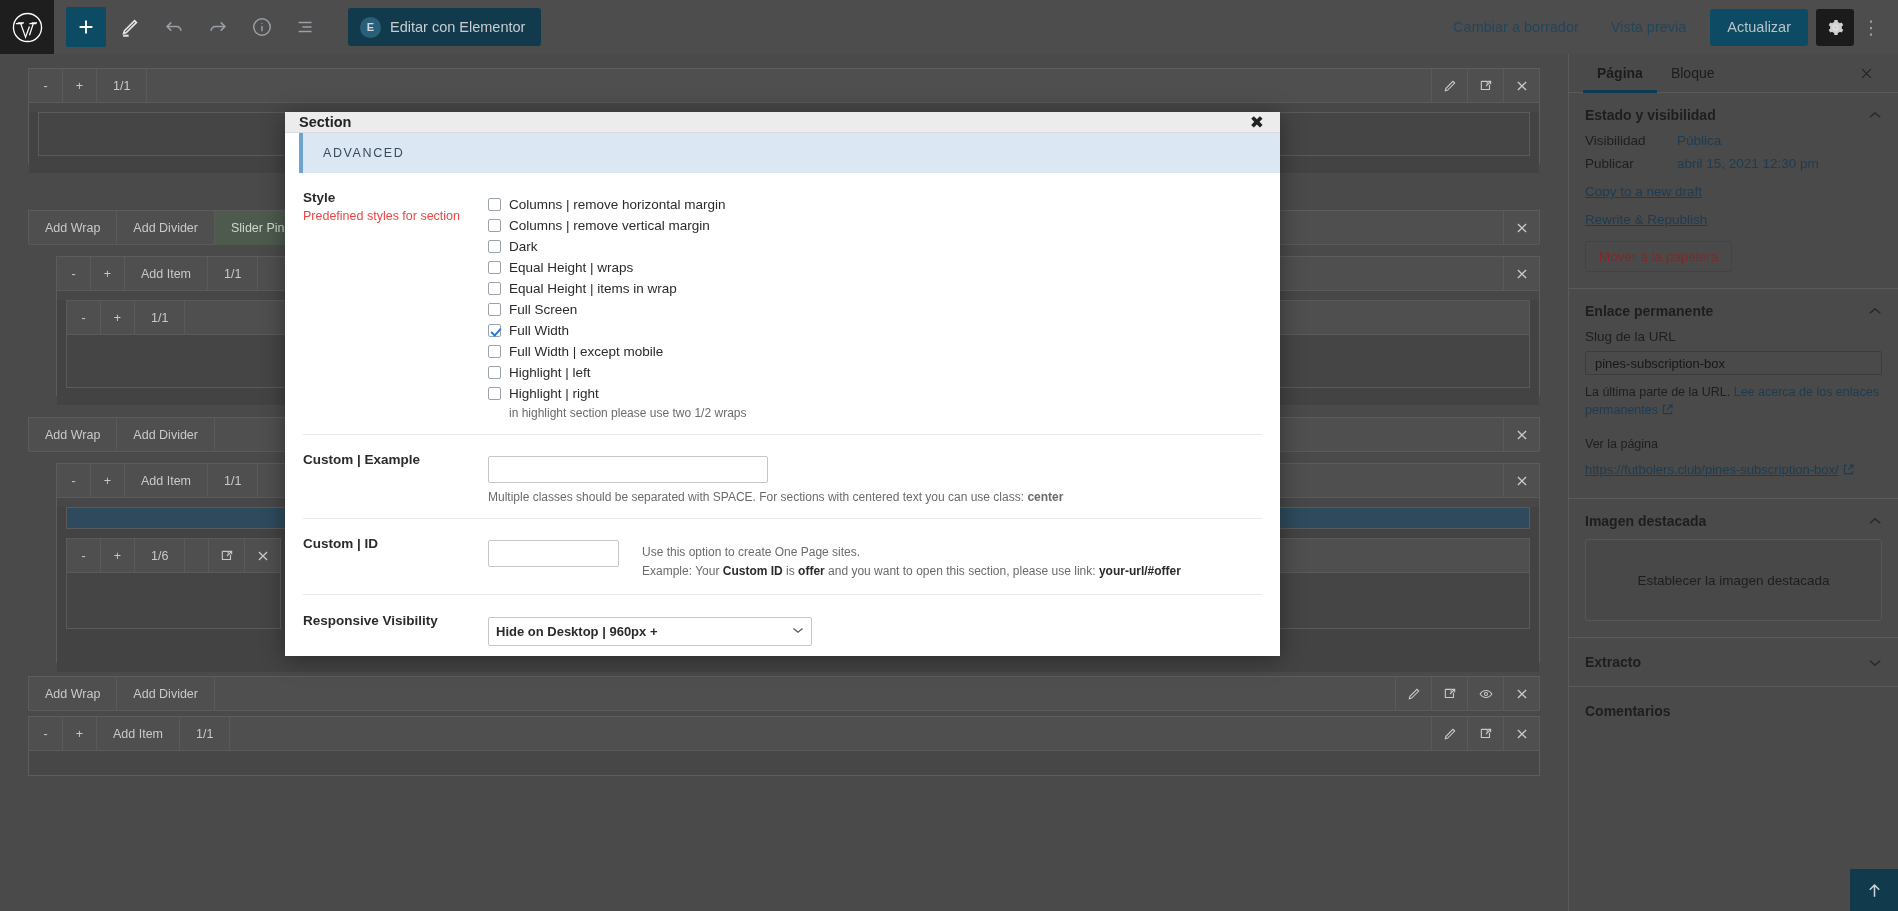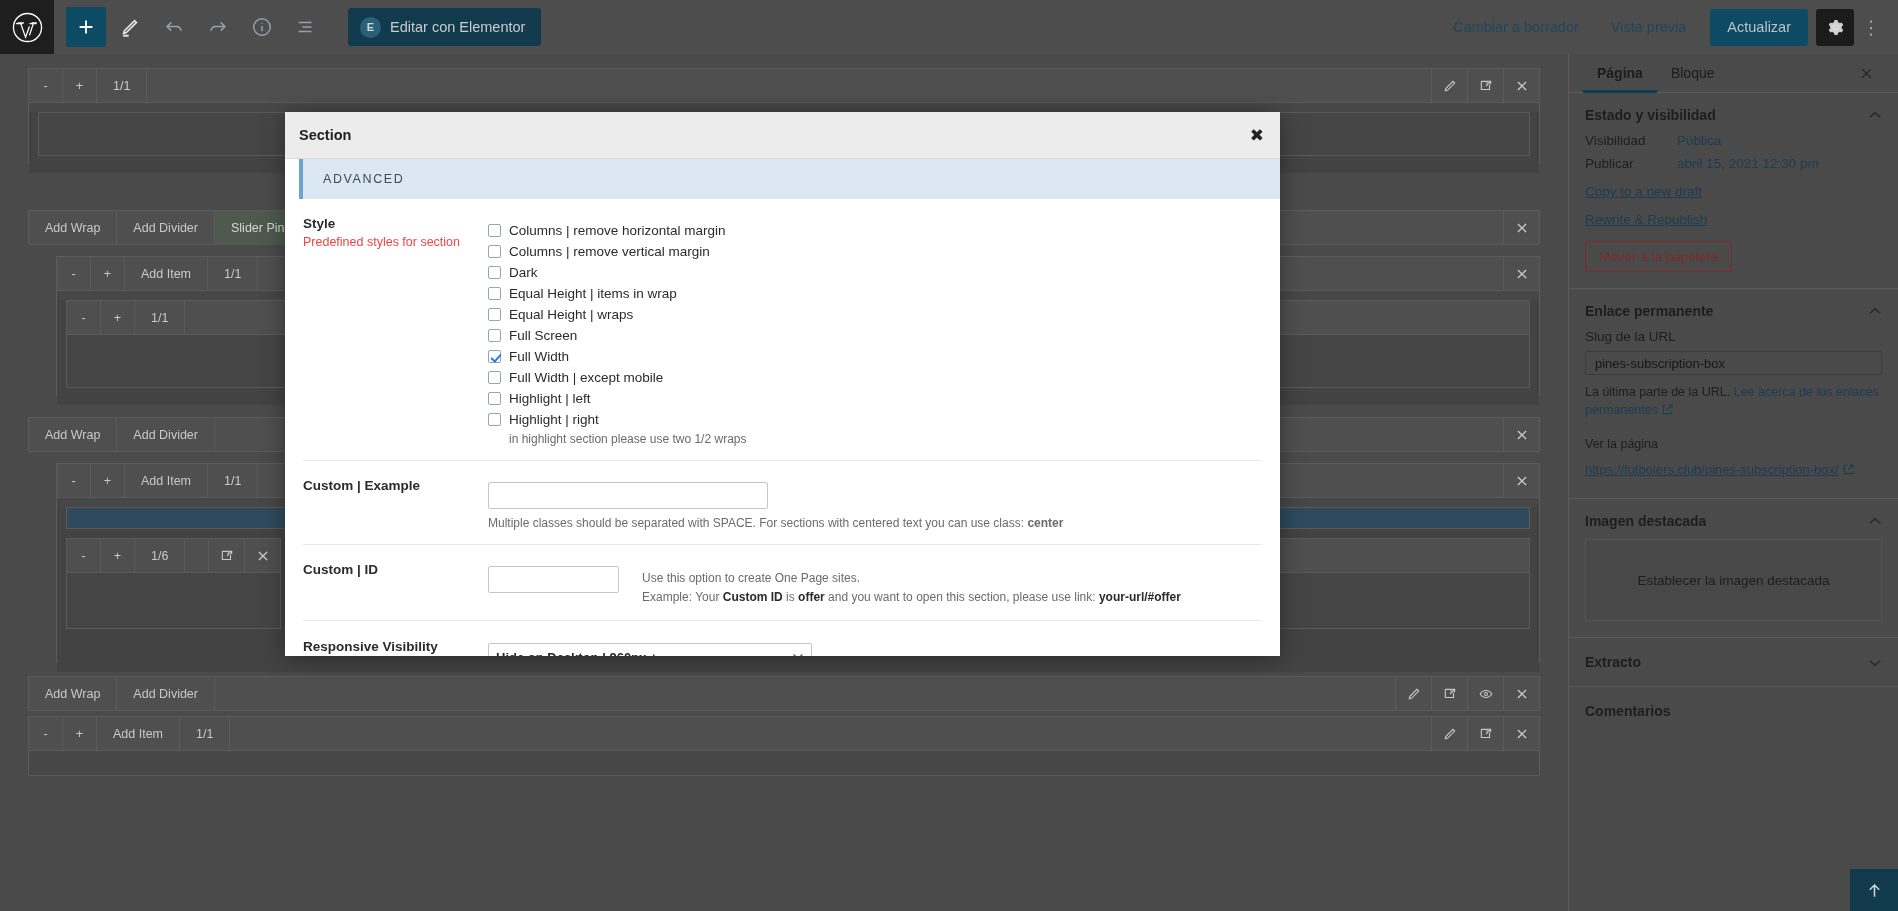--- a/index.html
+++ b/index.html
@@ -181,21 +181,21 @@
   
   .modal {
     position: absolute; left: 285px; top: 112px;
     width: 995px; height: 544px;
     background: #fff;
     box-shadow: 0 3px 22px rgba(0,0,0,.38);
     display: flex; flex-direction: column;
     z-index: 50;
   }
   .modal-head {
-    height: 47px; background: #ececec; border-bottom: 1px solid #dcdcdc;
+    height: 21px; background: #ececec; border-bottom: 1px solid #dcdcdc;
     display: flex; align-items: center; padding: 0 14px;
     flex-shrink: 0;
     text-align: center;
   }
   .modal-title { font-size: 14.5px; font-weight: bold; color: #222; }
   .modal-x {
     margin-left: auto; color: #222; font-size: 17px; line-height: 1;
     padding: 4px 2px;
   }
   .modal-body { flex: 1; overflow: hidden; position: relative; }
@@ -646,25 +646,25 @@
           <label class="cb-row">
               <span class="cb"></span>
               <span>Columns | remove vertical margin</span>
             </label>
           <label class="cb-row">
               <span class="cb"></span>
               <span>Dark</span>
             </label>
           <label class="cb-row">
               <span class="cb"></span>
+              <span>Equal Height | wraps</span>
+            </label>
+          <label class="cb-row">
+              <span class="cb"></span>
               <span>Equal Height | items in wrap</span>
-            </label>
-          <label class="cb-row">
-              <span class="cb"></span>
-              <span>Equal Height | wraps</span>
             </label>
           <label class="cb-row">
               <span class="cb"></span>
               <span>Full Screen</span>
             </label>
           <label class="cb-row">
               <span class="cb on"></span>
               <span>Full Width</span>
             </label>
           <label class="cb-row">

